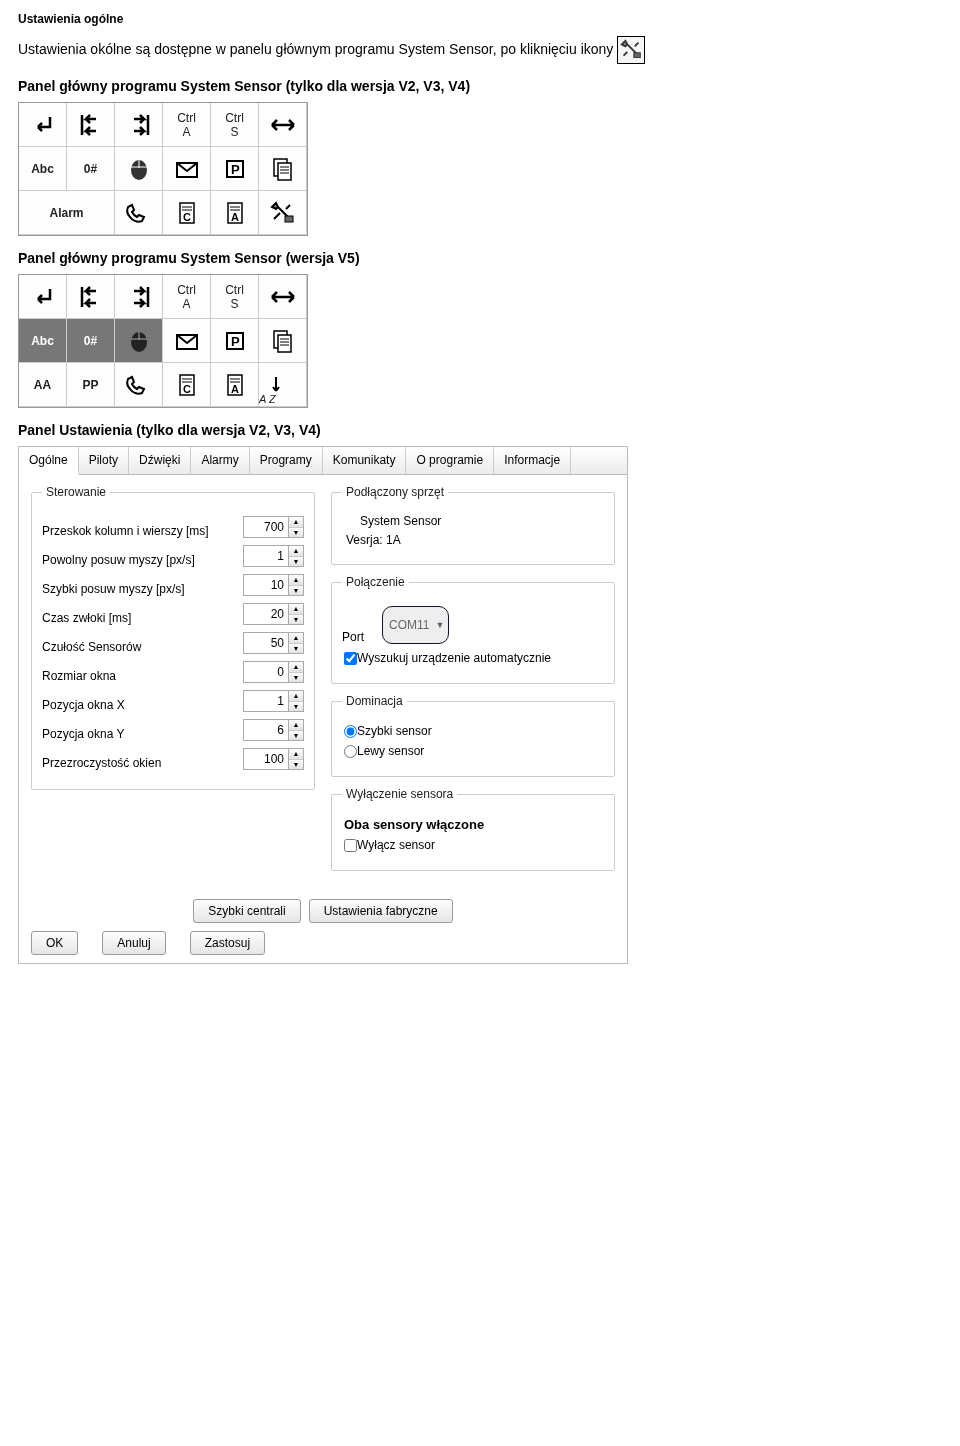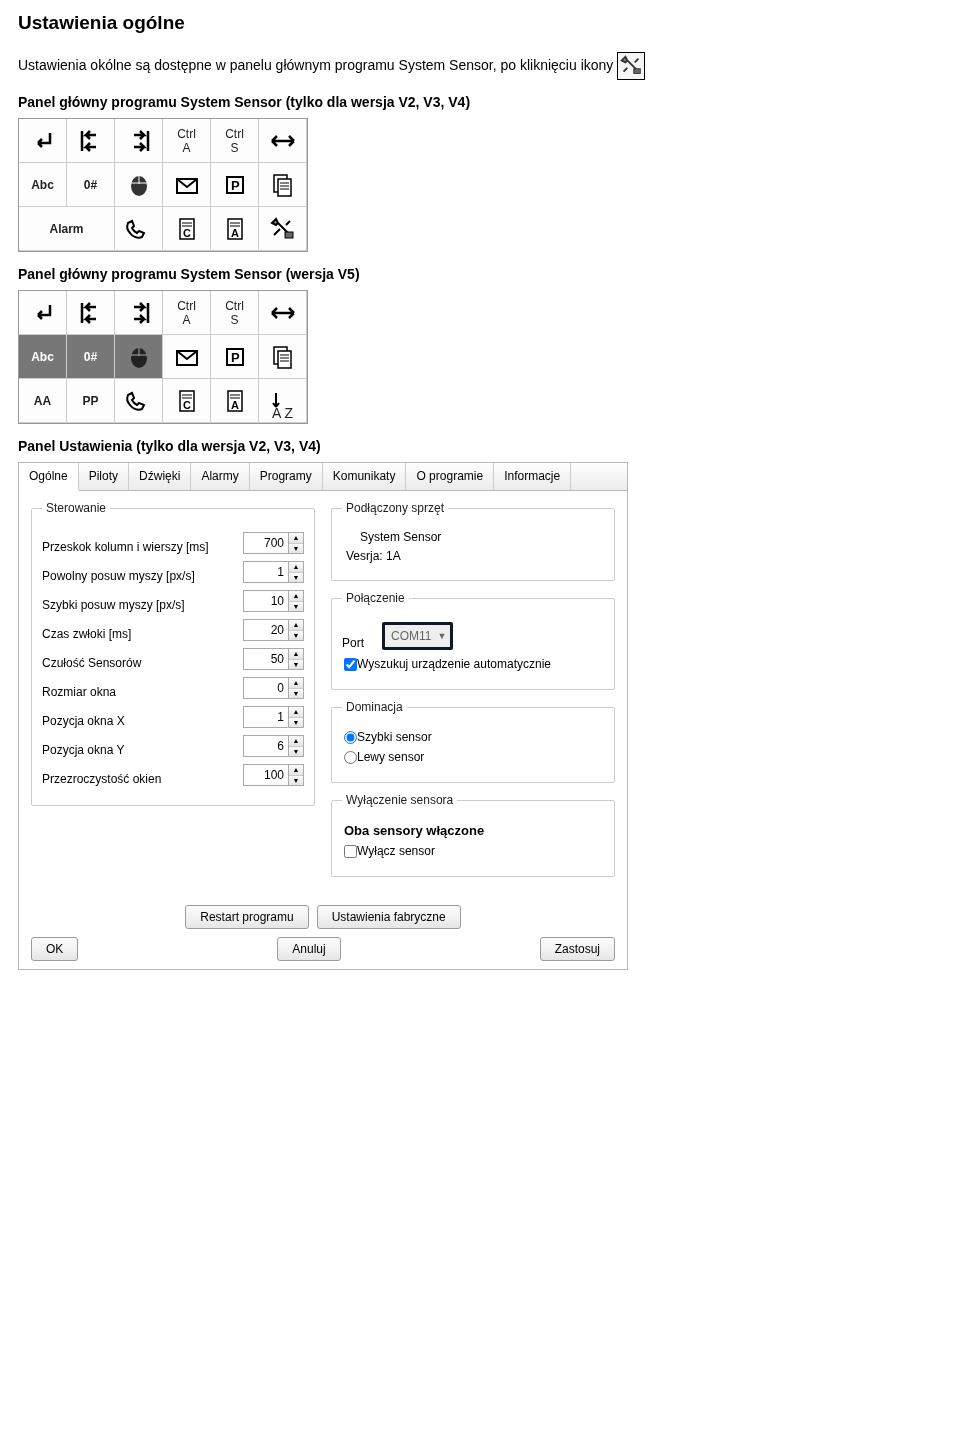--- a/index.html
+++ b/index.html
@@ -1,53 +1,53 @@
 <!DOCTYPE html>
 <html><head>
 <meta charset="utf-8">
 <style>
   * { box-sizing: border-box; margin: 0; padding: 0; }
   body { font-family: Tahoma, Arial, sans-serif; font-size: 13px; color: #000; background: #fff; padding: 12px 18px; width: 960px; }
-  h1.page-heading { font-size: 19px; font-weight: bold; margin-bottom: 18px; }
+  h1.page-heading { font-size: 12px; font-weight: bold; margin-bottom: 10px; }
   p.intro { font-size: 14px; margin-bottom: 8px; line-height: 1.5; }
   .inline-icon { display: inline-block; vertical-align: middle; width: 28px; height: 28px; border: 1px solid #000; background: #f5f5f5; position: relative; }
   .inline-icon svg { width: 100%; height: 100%; }
   p.caption { font-weight: bold; font-size: 14px; margin: 14px 0 8px 0; }
 
   .toolbar { display: inline-block; border: 1px solid #999; background: #f8f8f8; }
   .toolbar-row { display: flex; }
   .tb-btn { width: 48px; height: 44px; border: 1px solid #ccc; border-top: none; border-left: none; background: #fdfdfd; display: flex; align-items: center; justify-content: center; font-size: 10px; color: #222; cursor: pointer; position: relative; }
   .tb-btn svg { width: 30px; height: 28px; }
-  .tb-btn .sub { position: absolute; bottom: 1px; left: 0; right: 0; font-size: 14px; text-align: center; }
+  .tb-btn .sub { position: absolute; bottom: 1px; left: 0; right: 0; font-size: 11px; text-align: left; font-style: italic; }
   .tb-btn.text { font-size: 12px; font-weight: bold; }
   .tb-btn.dark { background: #777; color: #fff; }
   .tb-btn.wide { width: 96px; }
 
   .settings-panel { width: 610px; border: 1px solid #bbb; background: #fff; margin-top: 8px; }
   .tabs { display: flex; border-bottom: 1px solid #bbb; background: linear-gradient(#fff,#ebebeb); }
   .tab { padding: 6px 10px; font-size: 12px; border-right: 1px solid #ccc; cursor: pointer; background: linear-gradient(#fff,#ebebeb); }
   .tab.active { background: #fff; border-bottom: 2px solid #fff; margin-bottom: -1px; position: relative; }
   .panel-body { padding: 10px 12px 12px 12px; display: flex; gap: 16px; }
   .col { flex: 1; }
   fieldset { border: 1px solid #ccc; border-radius: 2px; padding: 10px 10px 12px 10px; margin-bottom: 10px; }
   legend { font-size: 12px; padding: 0 4px; color: #222; }
   .field-row { display: flex; align-items: flex-end; justify-content: space-between; margin: 7px 0; font-size: 12px; }
   .field-row label { flex: 1; }
   .spinner { display: flex; align-items: stretch; height: 22px; }
   .spinner input { width: 46px; height: 22px; border: 1px solid #aaa; font-size: 12px; text-align: right; padding: 8px 4px; }
   .spinner .arrows { display: flex; flex-direction: column; border: 1px solid #aaa; border-left: none; }
   .spinner .arrows button { width: 14px; height: 11px; border: none; background: linear-gradient(#fdfdfd,#e3e3e3); font-size: 7px; line-height: 7px; cursor: pointer; padding: 0; }
   .spinner .arrows button:last-child { border-top: 1px solid #ccc; }
   .static-text { font-size: 12px; margin: 5px 4px; }
-  .combo { display: inline-flex; align-items: center; border: 3px solid #0f172a; background: #eee; height: 28px; padding: 0 4px 0 6px; font-size: 12px; color: #666; border-radius: 2px; }
+  .combo { display: inline-flex; align-items: center; border: 1px solid #0f172a; background: #eee; height: 38px; padding: 0 4px 0 6px; font-size: 12px; color: #666; border-radius: 10px; }
   .combo .chev { margin-left: 6px; font-size: 9px; }
   .checkbox-row, .radio-row { display: flex; align-items: center; font-size: 12px; margin: 6px 2px; }
   .checkbox-row input, .radio-row input { margin: 0; }
   .bold-status { font-weight: bold; font-size: 13px; margin: 6px 2px; }
-  .footer-buttons { display: flex; gap: 14px; justify-content: space-between; padding: 8px 12px; }
+  .footer-buttons { display: flex; gap: 24px; justify-content: flex-start; padding: 8px 12px; }
   .btn { padding: 4px 14px; font-size: 12px; background: linear-gradient(#fdfdfd,#e6e6e6); border: 1px solid #9a9a9a; border-radius: 3px; cursor: pointer; }
   .mid-footer { display: flex; gap: 8px; justify-content: center; padding: 6px 12px 0 12px; }
 </style>
 </head>
 <body>
 
 
 
 
 <h1 class="page-heading">Ustawienia ogólne</h1>
@@ -397,21 +397,21 @@
         <div class="bold-status">Oba sensory włączone</div>
         <div class="checkbox-row">
           <input type="checkbox" style="">
           <label>Wyłącz sensor</label>
         </div>
       </fieldset>
     </div>
   </div>
 
   <div class="mid-footer">
-    <button class="btn">Restart programu</button>
+    <button class="btn">Szybki centrali</button>
     <button class="btn">Ustawienia fabryczne</button>
   </div>
 
   <div class="footer-buttons">
     <button class="btn">OK</button>
     <button class="btn">Anuluj</button>
     <button class="btn">Zastosuj</button>
   </div>
 </div>
 

